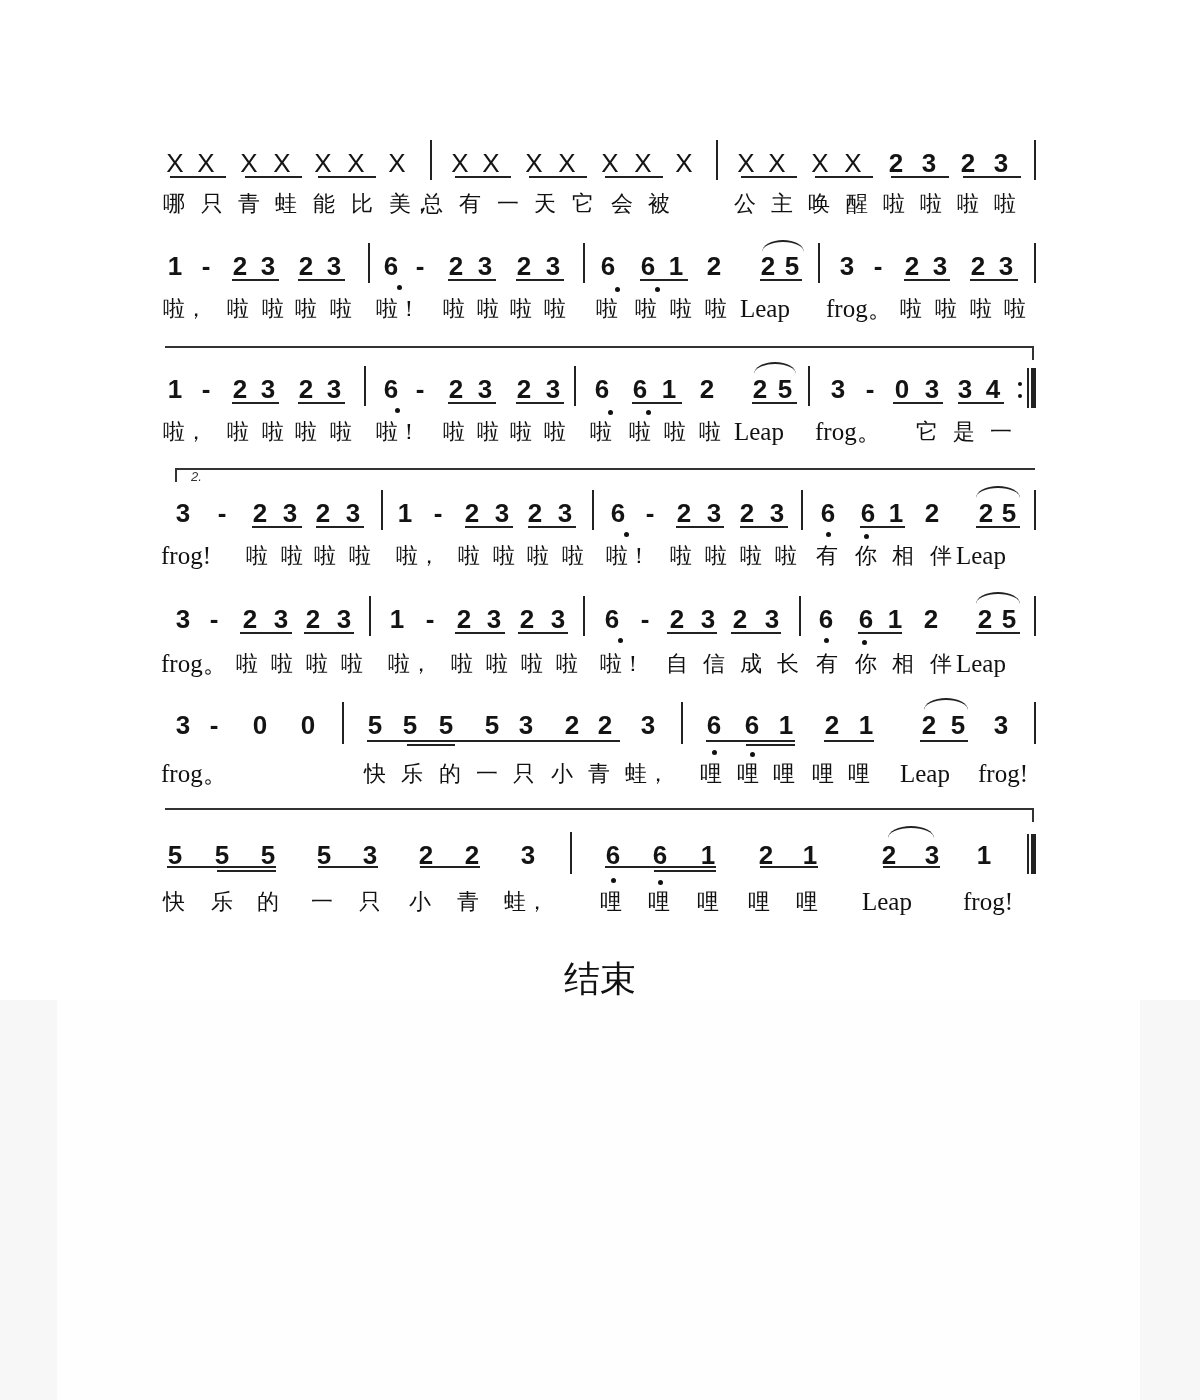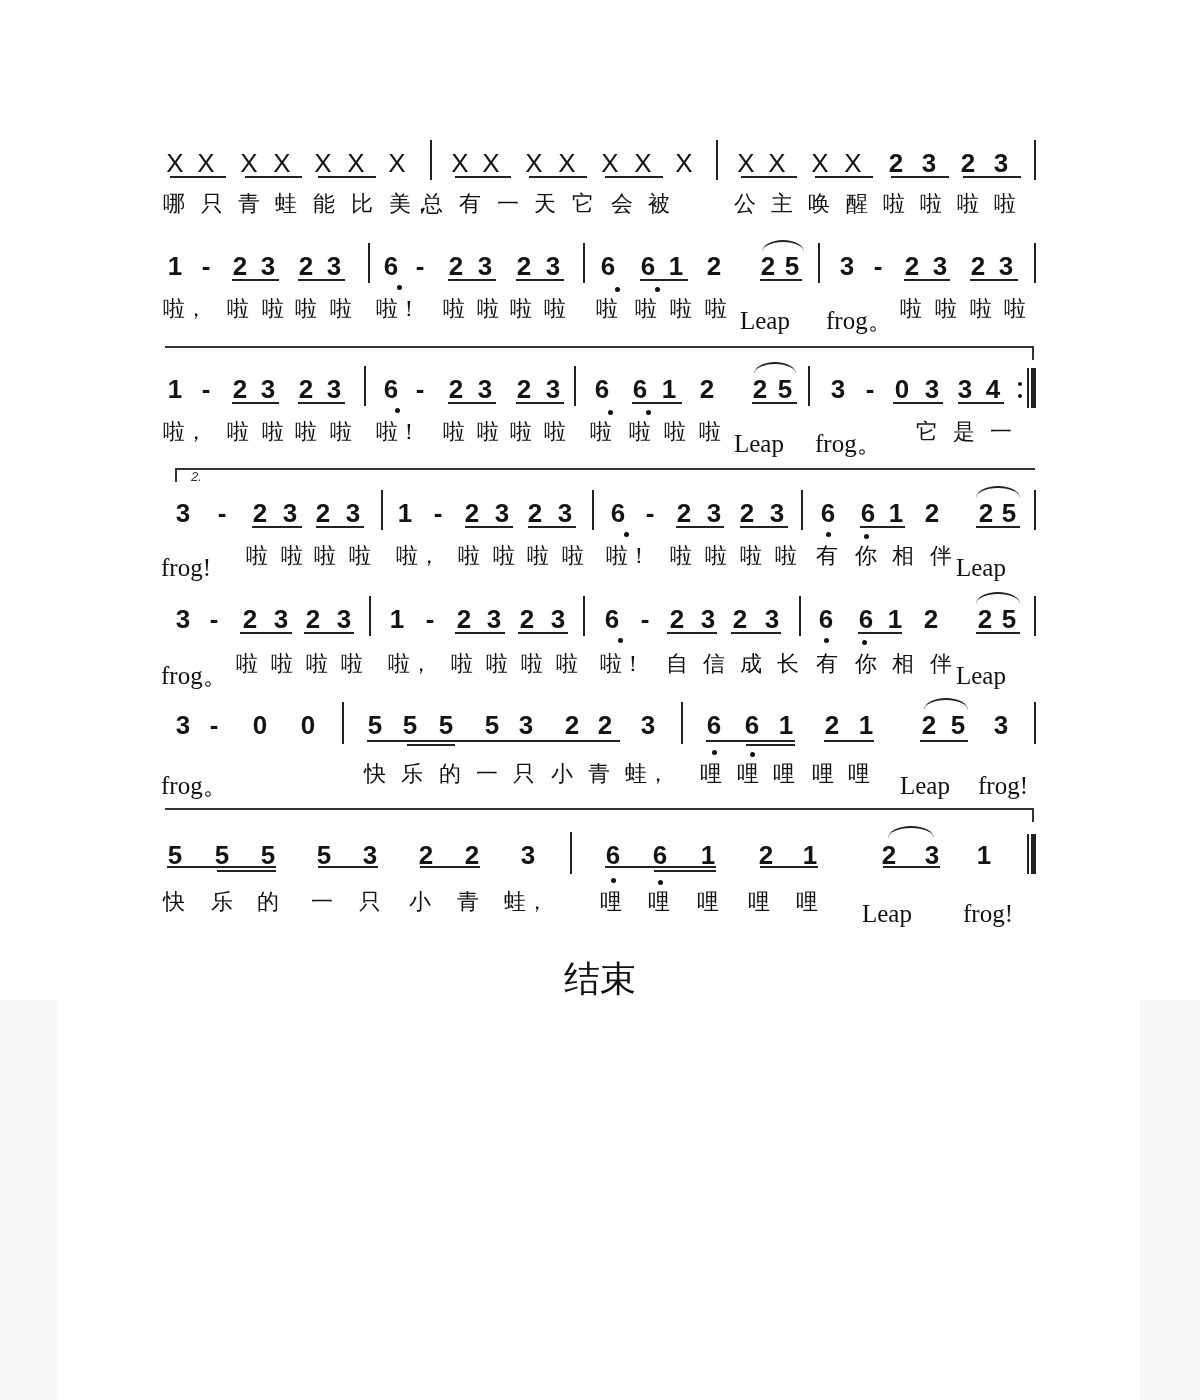--- a/index.html
+++ b/index.html
@@ -7,21 +7,21 @@
   .bottom-bg { position: absolute; left: 0; top: 1000px; width: 1200px; height: 400px; background: #f7f7f7; }
   .bottom-card { position: absolute; left: 57px; top: 1000px; width: 1083px; height: 400px; background: #fefefe; }
   .note { position: absolute; font-family: "Liberation Sans", sans-serif; font-weight: bold; font-size: 26px; line-height: 30px; width: 20px; text-align: center; color: #141414; }
   .note.x { font-weight: normal; font-size: 26px; }
   .dot-below { position: absolute; width: 5px; height: 5px; border-radius: 50%; background: #111; }
   .uline { position: absolute; height: 2px; background: #222; }
   .bar { position: absolute; width: 2px; background: #222; }
   .bar.thick { width: 5px; }
   .repeat-dots { position: absolute; width: 4px; height: 4px; border-radius: 50%; background: #111; }
   .lyric { position: absolute; font-family: "DejaVu Serif", serif; font-size: 22px; line-height: 28px; color: #111; white-space: pre; }
-  .latin { font-family: "Liberation Serif", serif; font-size: 25px; margin-top: 12px; }
+  .latin { font-family: "Liberation Serif", serif; font-size: 25px; }
   .slur { position: absolute; border-top: 2px solid #222; border-radius: 50% 50% 0 0 / 100% 100% 0 0; height: 10px; }
   .volta-line { position: absolute; height: 2px; background: #333; }
   .volta-tick { position: absolute; width: 2px; background: #333; }
   .volta-label { position: absolute; font-family: "Liberation Sans", sans-serif; font-style: italic; font-size: 13px; color: #333; }
   .end-label { position: absolute; left: 0; width: 1200px; top: 955px; text-align: center; font-family: "DejaVu Sans", sans-serif; font-size: 36px; color: #111; }
 </style>
 </head>
 <body>
 
 <div class="bottom-bg"></div>

